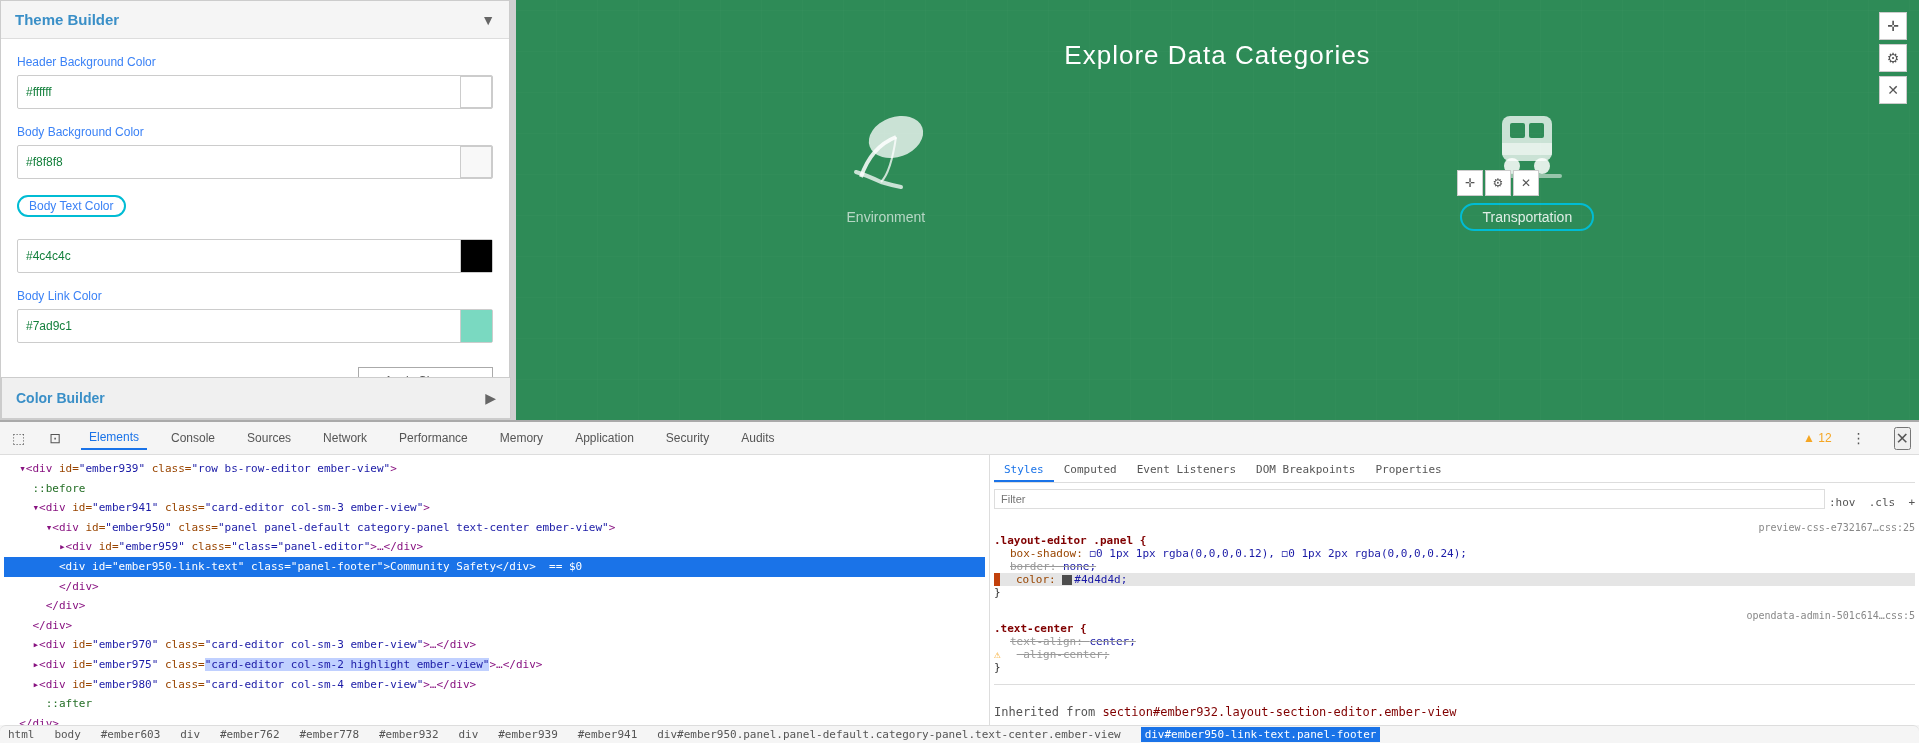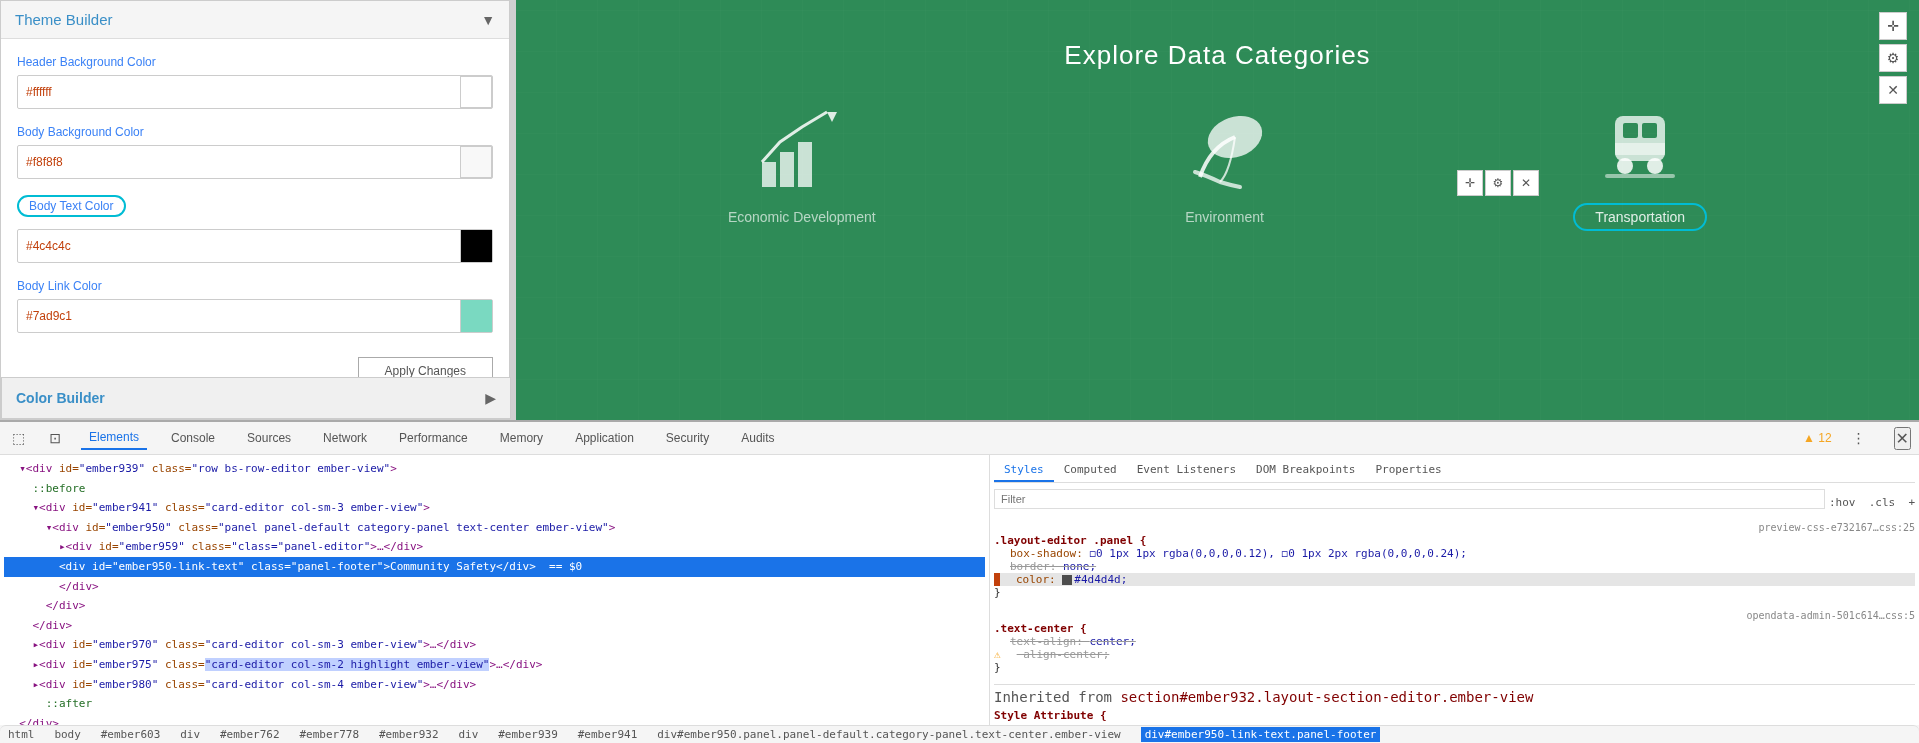--- a/index.html
+++ b/index.html
@@ -36,21 +36,21 @@
       justify-content: space-between;
       align-items: center;
       padding: 10px 14px;
       border-bottom: 1px solid #ddd;
       background: #f5f5f5;
     }
 
     .theme-panel-title {
       color: #3a8fc7;
       font-size: 15px;
-      font-weight: normal;
+      font-weight: bold;
     }
 
     .collapse-btn {
       color: #666;
       cursor: pointer;
       font-size: 14px;
       background: none;
       border: none;
     }
 
@@ -78,21 +78,21 @@
       border-radius: 2px;
       background: #fff;
     }
 
     .field-input {
       flex: 1;
       border: none;
       outline: none;
       padding: 6px 8px;
       font-size: 12px;
-      color: #c2410c;
+      color: #15803d;
       background: transparent;
     }
 
     .color-swatch {
       width: 32px;
       height: 32px;
       border-left: 1px solid #ccc;
       cursor: pointer;
       flex-shrink: 0;
     }
@@ -389,22 +389,22 @@
       opacity: 0.15;
       background-image: repeating-linear-gradient(
         0deg, transparent, transparent 40px, rgba(255,255,255,0.1) 40px, rgba(255,255,255,0.1) 41px
       ), repeating-linear-gradient(
         90deg, transparent, transparent 40px, rgba(255,255,255,0.1) 40px, rgba(255,255,255,0.1) 41px
       );
     }
 
     .inherited-label {
       color: #555;
-      font-size: 14px;
-      padding: 4px 0;
+      font-size: 12px;
+      padding: 20px 0;
       border-top: 1px solid #ddd;
       margin-top: 4px;
     }
     .inherited-label span { color: #800000; }
   </style>
 </head>
 <body>
 
 <div class="main-container">
 
@@ -429,21 +429,21 @@
         <div class="field-group">
           <span class="field-label">Body Background Color</span>
           <div class="field-row">
             <input class="field-input" type="text" value="#f8f8f8" style="">
             <div class="color-swatch" style="background:#f8f8f8;border:1px solid #ccc;"></div>
           </div>
         </div>
 
         <div class="field-group">
           <span class="field-label body-text-label" style="border:2px solid #00bcd4;border-radius:50px;padding:2px 10px;display:inline-block;">Body Text Color</span>
-          <div class="field-row" style="margin-top:6px;gap:40px;">
+          <div class="field-row" style="margin-top:16px;gap:40px;">
             <input class="field-input" type="text" value="#4c4c4c" style="">
             <div class="color-swatch" style="background:#000000;"></div>
           </div>
         </div>
 
         <div class="field-group">
           <span class="field-label">Body Link Color</span>
           <div class="field-row">
             <input class="field-input" type="text" value="#7ad9c1" style="">
             <div class="color-swatch" style="background:#7ad9c1;"></div>
@@ -475,31 +475,20 @@
       <div class="widget-buttons-cat">
         <button class="widget-btn-sm">✛</button>
         <button class="widget-btn-sm">⚙</button>
         <button class="widget-btn-sm">✕</button>
       </div>
 
       <div class="preview-title">Explore Data Categories</div>
 
       <div class="preview-categories">
 
-        <div class="category-item">
-          <svg width="90" height="90" viewBox="0 0 90 90">
-
-            <rect x="5" y="55" width="14" height="25" fill="rgba(255,255,255,0.75)"></rect>
-            <rect x="23" y="45" width="14" height="35" fill="rgba(255,255,255,0.75)"></rect>
-            <rect x="41" y="35" width="14" height="45" fill="rgba(255,255,255,0.75)"></rect>
-            <polyline points="5,55 23,35 45,20 70,5" fill="none" stroke="rgba(255,255,255,0.85)" stroke-width="3"></polyline>
-            <polygon points="70,5 80,5 75,15" fill="rgba(255,255,255,0.85)"></polygon>
-          </svg>
-          <span class="category-label">Economic Development</span>
-        </div>
 
         <div class="category-item">
           <svg width="90" height="90" viewBox="0 0 90 90">
 
             <ellipse cx="55" cy="30" rx="28" ry="20" fill="rgba(255,255,255,0.75)" transform="rotate(-20 55 30)"></ellipse>
             <path d="M20 70 Q30 40 55 30" fill="none" stroke="rgba(255,255,255,0.85)" stroke-width="4"></path>
             <path d="M40 75 Q50 65 55 30" fill="none" stroke="rgba(255,255,255,0.75)" stroke-width="2"></path>
             <path d="M15 65 Q25 68 40 75 Q50 78 60 80" fill="none" stroke="rgba(255,255,255,0.75)" stroke-width="4" stroke-linecap="round"></path>
           </svg>
           <span class="category-label">Environment</span>

